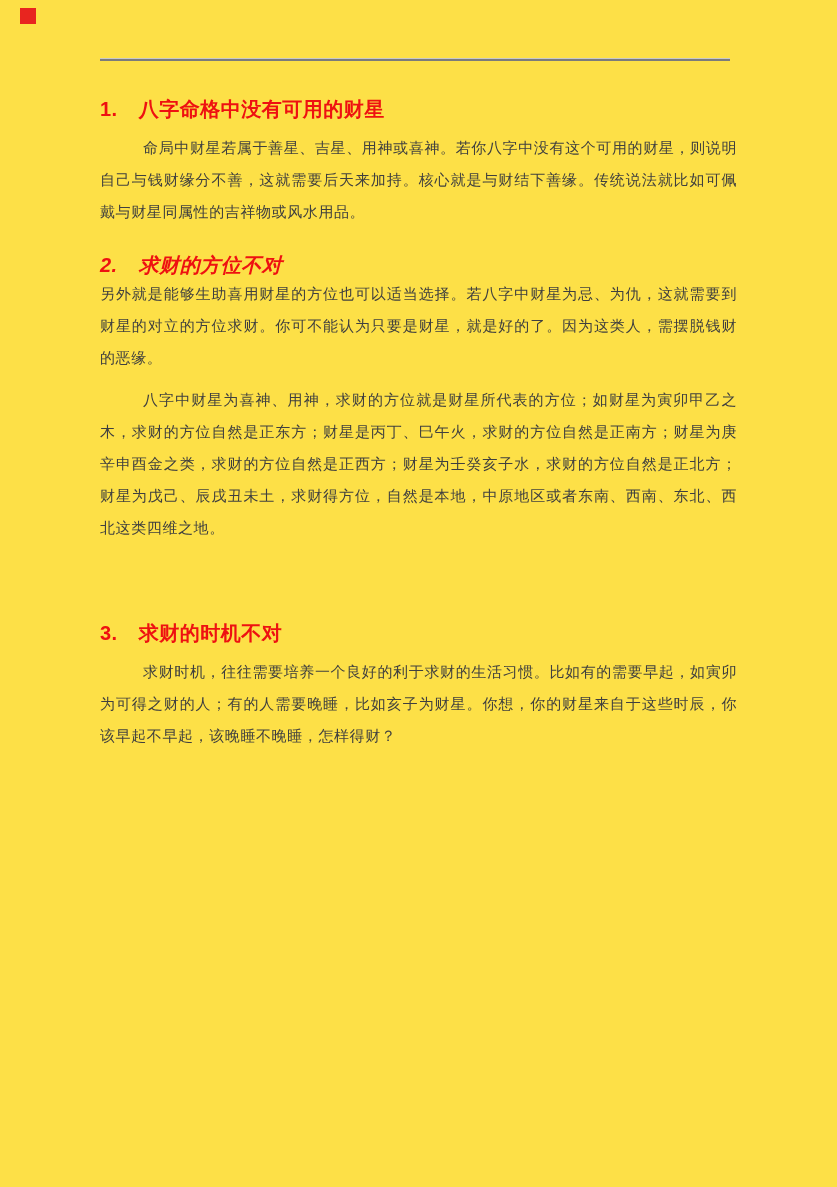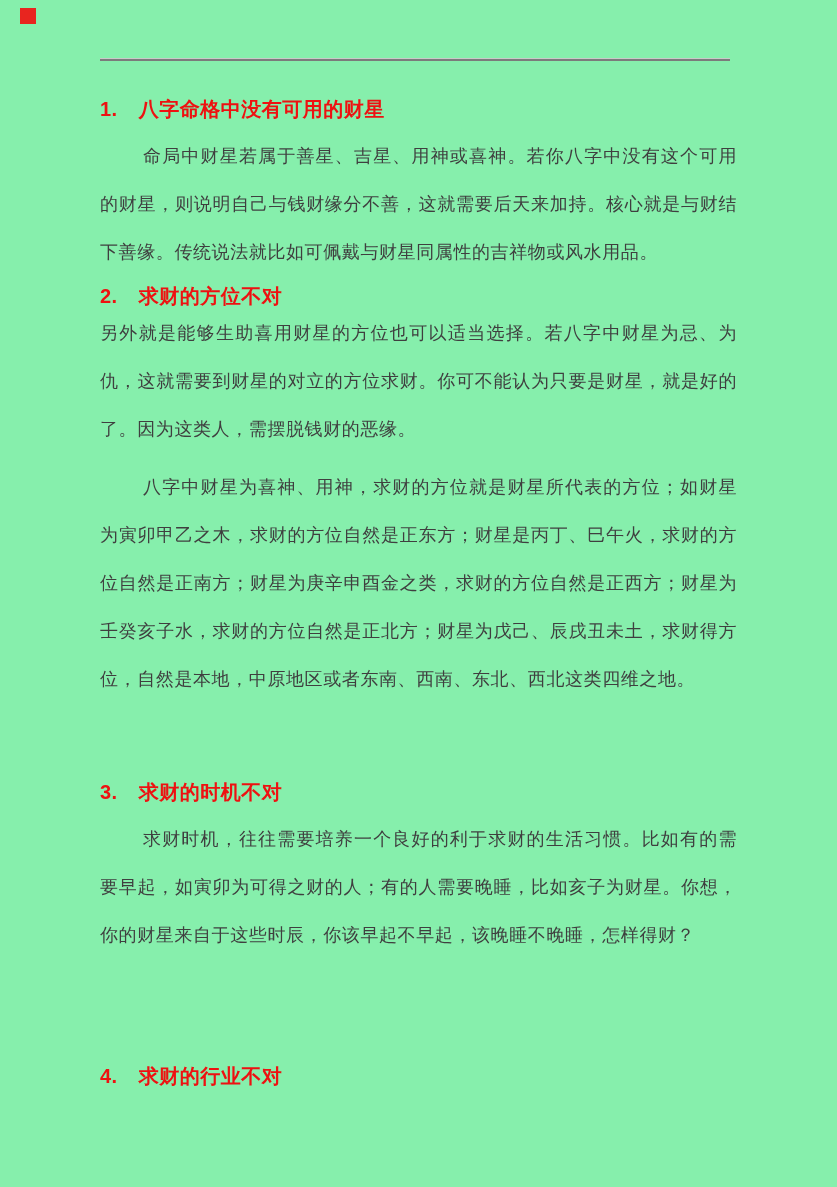--- a/index.html
+++ b/index.html
@@ -5,21 +5,21 @@
   * { box-sizing: border-box; margin: 0; padding: 0; }
   html, body {
     width: 837px; height: 1187px;
     background: #ffffff;
     font-family: "Liberation Sans", "DejaVu Sans", sans-serif;
     overflow: hidden;
   }
   .page {
     position: relative;
     width: 837px; height: 1187px;
-    background: #86efac;
+    background: #fde047;
   }
   .corner-marker {
     position: absolute;
     left: 20px; top: 8px;
     width: 16px; height: 16px;
     background: #e8251f;
   }
   .top-rule {
     position: absolute;
     left: 100px; top: 58px;
@@ -35,26 +35,26 @@
   .heading {
     font-size: 20px;
     font-weight: bold;
     line-height: 26px;
     color: #ee1111;
     letter-spacing: 0.5px;
     white-space: nowrap;
   }
   .heading .hnum { display: inline-block; margin-right: 15px; }
   .s1 { margin-top: 34px; }
-  .s2 { margin-top: 7px; }
+  .s2 { margin-top: 24px; font-style: italic; }
   .s3 { margin-top: 76px; }
   .s4 { margin-top: 104px; }
   .para {
-    font-size: 18px;
-    line-height: 48px;
+    font-size: 15px;
+    line-height: 32px;
     letter-spacing: 0.6px;
     color: #3f3f3f;
     text-align: justify;
     margin-top: 10px;
   }
   .para.cont { margin-top: 0; }
   .para.indent { text-indent: 43px; }
 </style>
 </head>
 <body>
@@ -79,19 +79,15 @@
     </h2>
     <p class="para cont">另外就是能够生助喜用财星的方位也可以适当选择。若八字中财星为忌、为仇，这就需要到财星的对立的方位求财。你可不能认为只要是财星，就是好的了。因为这类人，需摆脱钱财的恶缘。</p>
     <p class="para indent">八字中财星为喜神、用神，求财的方位就是财星所代表的方位；如财星为寅卯甲乙之木，求财的方位自然是正东方；财星是丙丁、巳午火，求财的方位自然是正南方；财星为庚辛申酉金之类，求财的方位自然是正西方；财星为壬癸亥子水，求财的方位自然是正北方；财星为戊己、辰戌丑未土，求财得方位，自然是本地，中原地区或者东南、西南、东北、西北这类四维之地。</p>
 
     <h2 class="heading s3">
       <span class="hnum">3.</span>
       <span class="htitle">求财的时机不对</span>
     </h2>
     <p class="para indent">求财时机，往往需要培养一个良好的利于求财的生活习惯。比如有的需要早起，如寅卯为可得之财的人；有的人需要晚睡，比如亥子为财星。你想，你的财星来自于这些时辰，你该早起不早起，该晚睡不晚睡，怎样得财？</p>
 
-    <h2 class="heading s4">
-      <span class="hnum">4.</span>
-      <span class="htitle">求财的行业不对</span>
-    </h2>
 
   </div>
 </div>
 
 </body></html>

